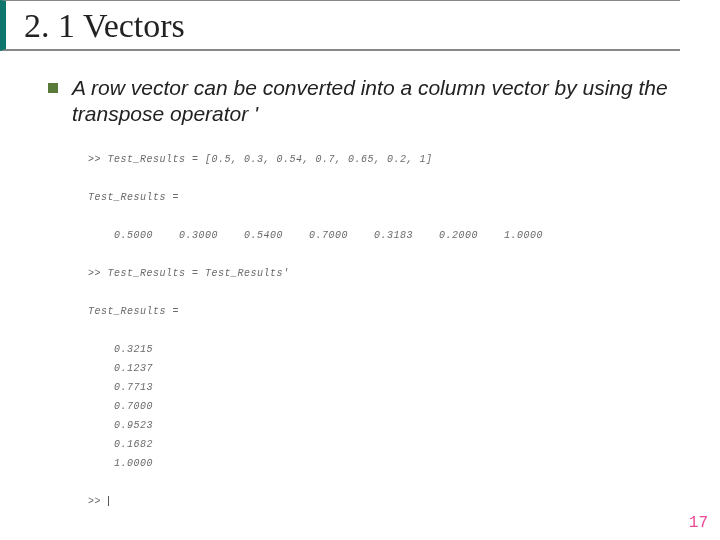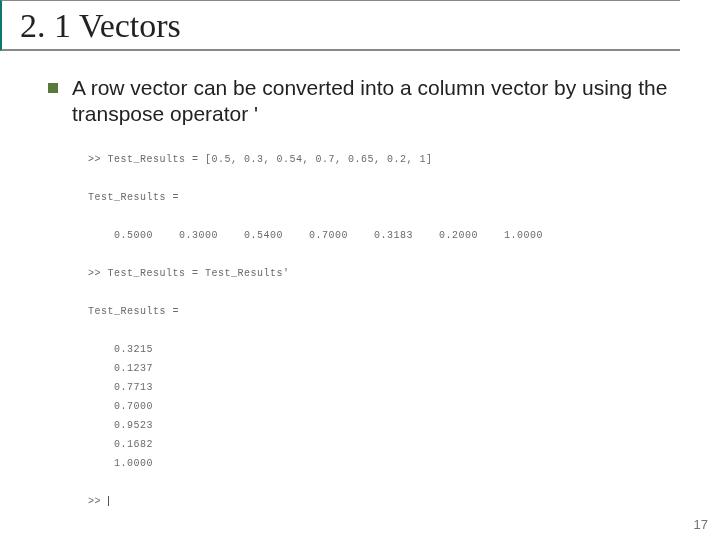--- a/index.html
+++ b/index.html
@@ -14,33 +14,34 @@
 }
 .slide {
   position: relative;
   width: 720px;
   height: 540px;
   box-sizing: border-box;
 }
 .title-wrap {
   padding: 6px 18px 4px 18px;
   border-bottom: 2px solid #888;
-  border-left: 2px solid #0f766e;
+  border-left: 6px solid #0f766e;
   border-top: 1px solid #888;
   margin-right: 40px;
   margin-left: 0;
 }
 .title {
   font-size: 34px;
   color: #222;
   margin: 0;
   font-weight: normal;
 }
 .body {
   padding: 24px 40px 0 48px;
+  font-style: italic;
 }
 .bullet-row {
   display: flex;
   align-items: flex-start;
   gap: 14px;
 }
 .bullet-square {
   width: 10px;
   height: 10px;
   background: #5a7a3a;
@@ -59,23 +60,23 @@
   font-size: 10px;
   line-height: 1.9;
   color: #6a6a6a;
   white-space: pre;
   letter-spacing: 0.5px;
 }
 .page-num {
   position: absolute;
   right: 12px;
   bottom: 8px;
-  font-family: Liberation Sans, sans-serif;
-  font-size: 13px;
-  color: #737373;
+  font-family: Liberation Mono, monospace;
+  font-size: 16px;
+  color: #ec4899;
 }
 .cursor {
   display: inline-block;
   width: 1px;
   height: 10px;
   background: #555;
   vertical-align: middle;
 }
 </style>
 </head>

